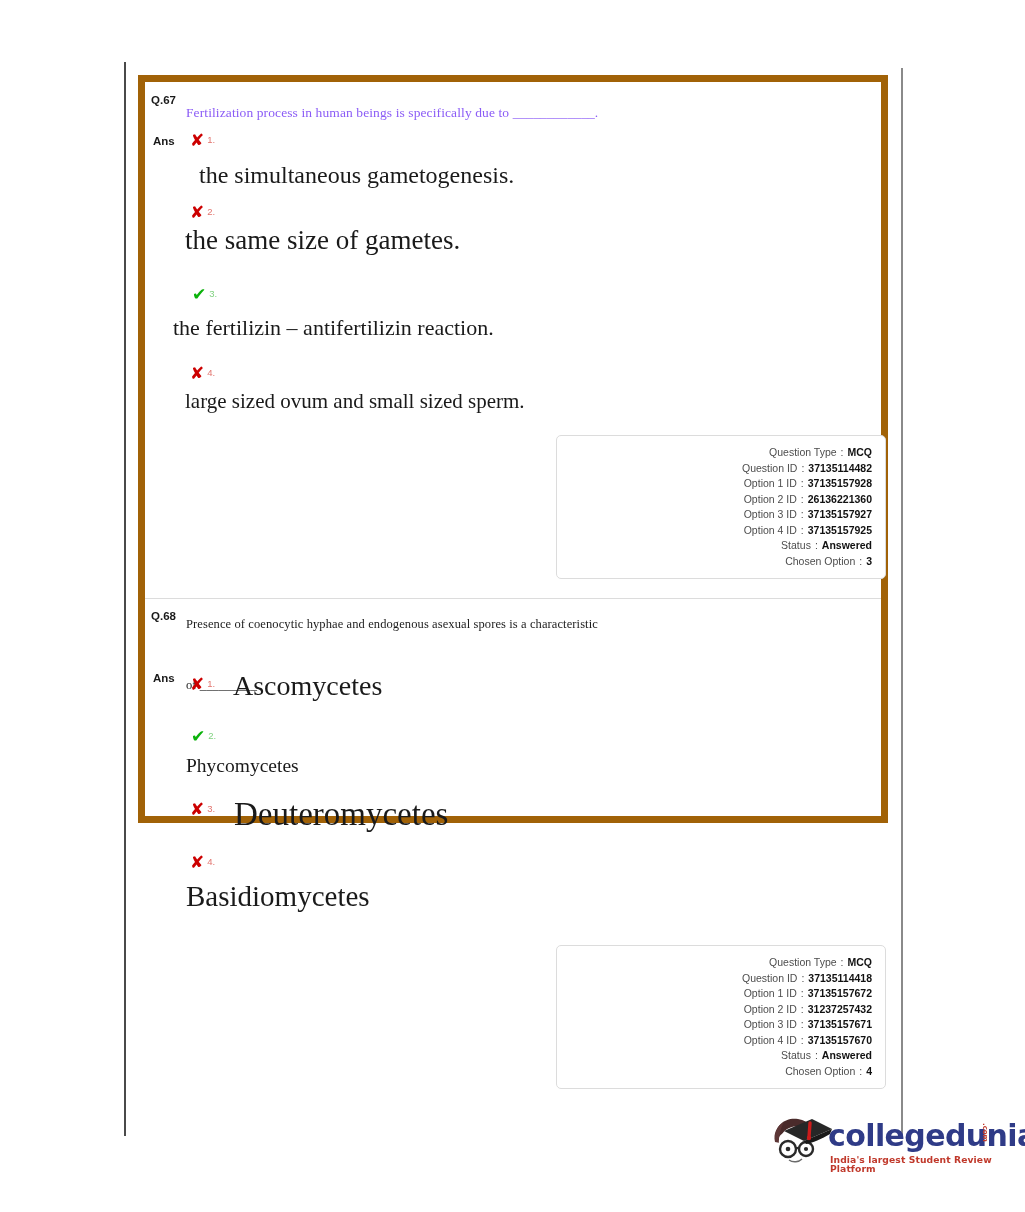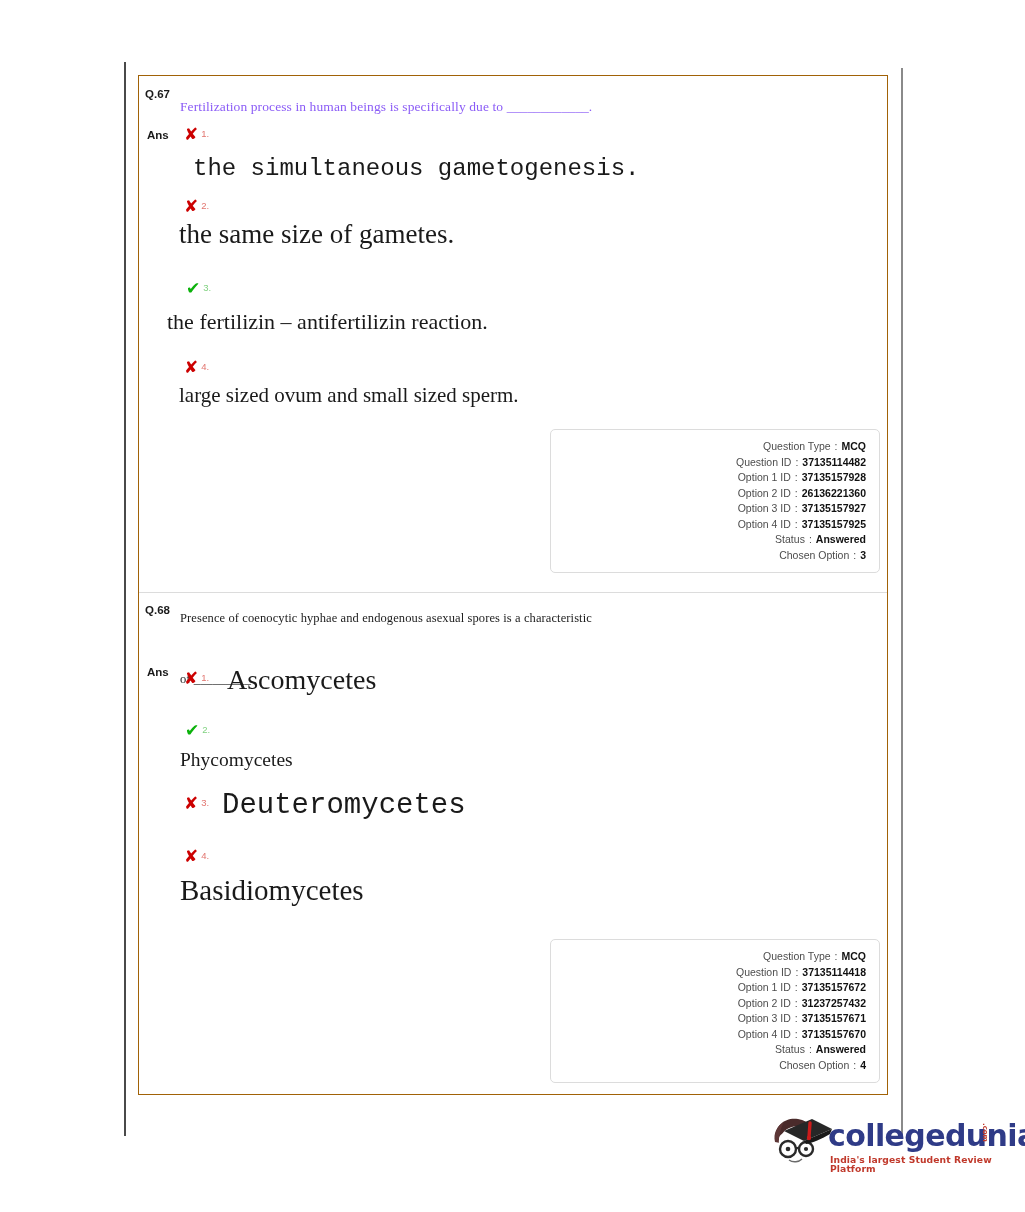--- a/index.html
+++ b/index.html
@@ -31,22 +31,22 @@
     width: 2px;
     height: 1068px;
     background: #8a8a8a;
   }
 
   .content-box {
     position: absolute;
     left: 138px;
     top: 75px;
     width: 750px;
-    height: 1020px;
-    border: 1px solid #a16207;
+    height: 748px;
+    border: 7px solid #a16207;
     box-sizing: border-box;
     background: #ffffff;
   }
 
   .q-divider {
     position: absolute;
     left: 0;
     width: 100%;
     height: 1px;
     background: #dcdcdc;
@@ -198,21 +198,21 @@
 
     <div class="q-label" style="left:6px; top:12px;">Q.67</div>
 
     <div class="q-text" style="left:41px; top:18px; width:660px;">Fertilization process in human beings is specifically due to ____________.</div>
 
     <div class="ans-label" style="left:8px; top:53px;">Ans</div>
 
     <div class="marker wrong" style="left:45px; top:50px;">
       <span class="glyph">✘</span><span class="num">1.</span>
     </div>
-    <div class="opt-text" style="left:54px; top:80px; font-size:24px;font-family:Liberation Mono, monospace;">the simultaneous gametogenesis.</div>
+    <div class="opt-text" style="left:54px; top:80px; font-size:24px;">the simultaneous gametogenesis.</div>
 
     <div class="marker wrong" style="left:45px; top:122px;">
       <span class="glyph">✘</span><span class="num">2.</span>
     </div>
     <div class="opt-text" style="left:40px; top:144px; font-size:27px;">the same size of gametes.</div>
 
     <div class="marker right" style="left:47px; top:204px;">
       <span class="glyph">✔</span><span class="num">3.</span>
     </div>
     <div class="opt-text" style="left:28px; top:234px; font-size:22px;">the fertilizin – antifertilizin reaction.</div>
@@ -283,21 +283,21 @@
     <div class="opt-text" style="left:88px; top:73px; font-size:28px;">Ascomycetes</div>
 
     <div class="marker right" style="left:46px; top:130px;">
       <span class="glyph">✔</span><span class="num">2.</span>
     </div>
     <div class="opt-text" style="left:41px; top:157px; font-size:19.5px;">Phycomycetes</div>
 
     <div class="marker wrong" style="left:45px; top:203px;">
       <span class="glyph">✘</span><span class="num">3.</span>
     </div>
-    <div class="opt-text" style="left:83px; top:198px; font-size:29px;font-family:Liberation Mono, monospace;">Deuteromycetes</div>
+    <div class="opt-text" style="left:89px; top:198px; font-size:33px;">Deuteromycetes</div>
 
     <div class="marker wrong" style="left:45px; top:256px;">
       <span class="glyph">✘</span><span class="num">4.</span>
     </div>
     <div class="opt-text" style="left:41px; top:283px; font-size:29px;">Basidiomycetes</div>
 
     <div class="meta-box" style="left:411px; top:347px; width:330px;">
       <div class="meta-row">
         <span class="meta-label">Question Type</span>
         <span class="meta-sep">:</span>

